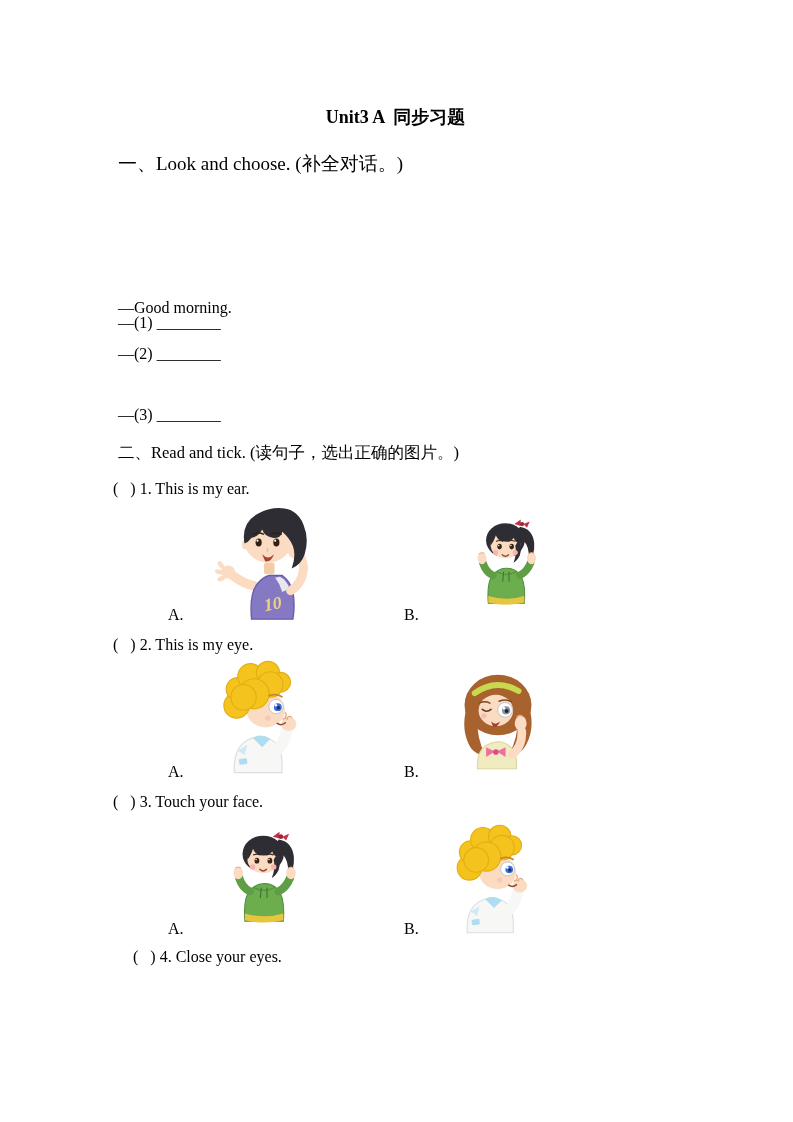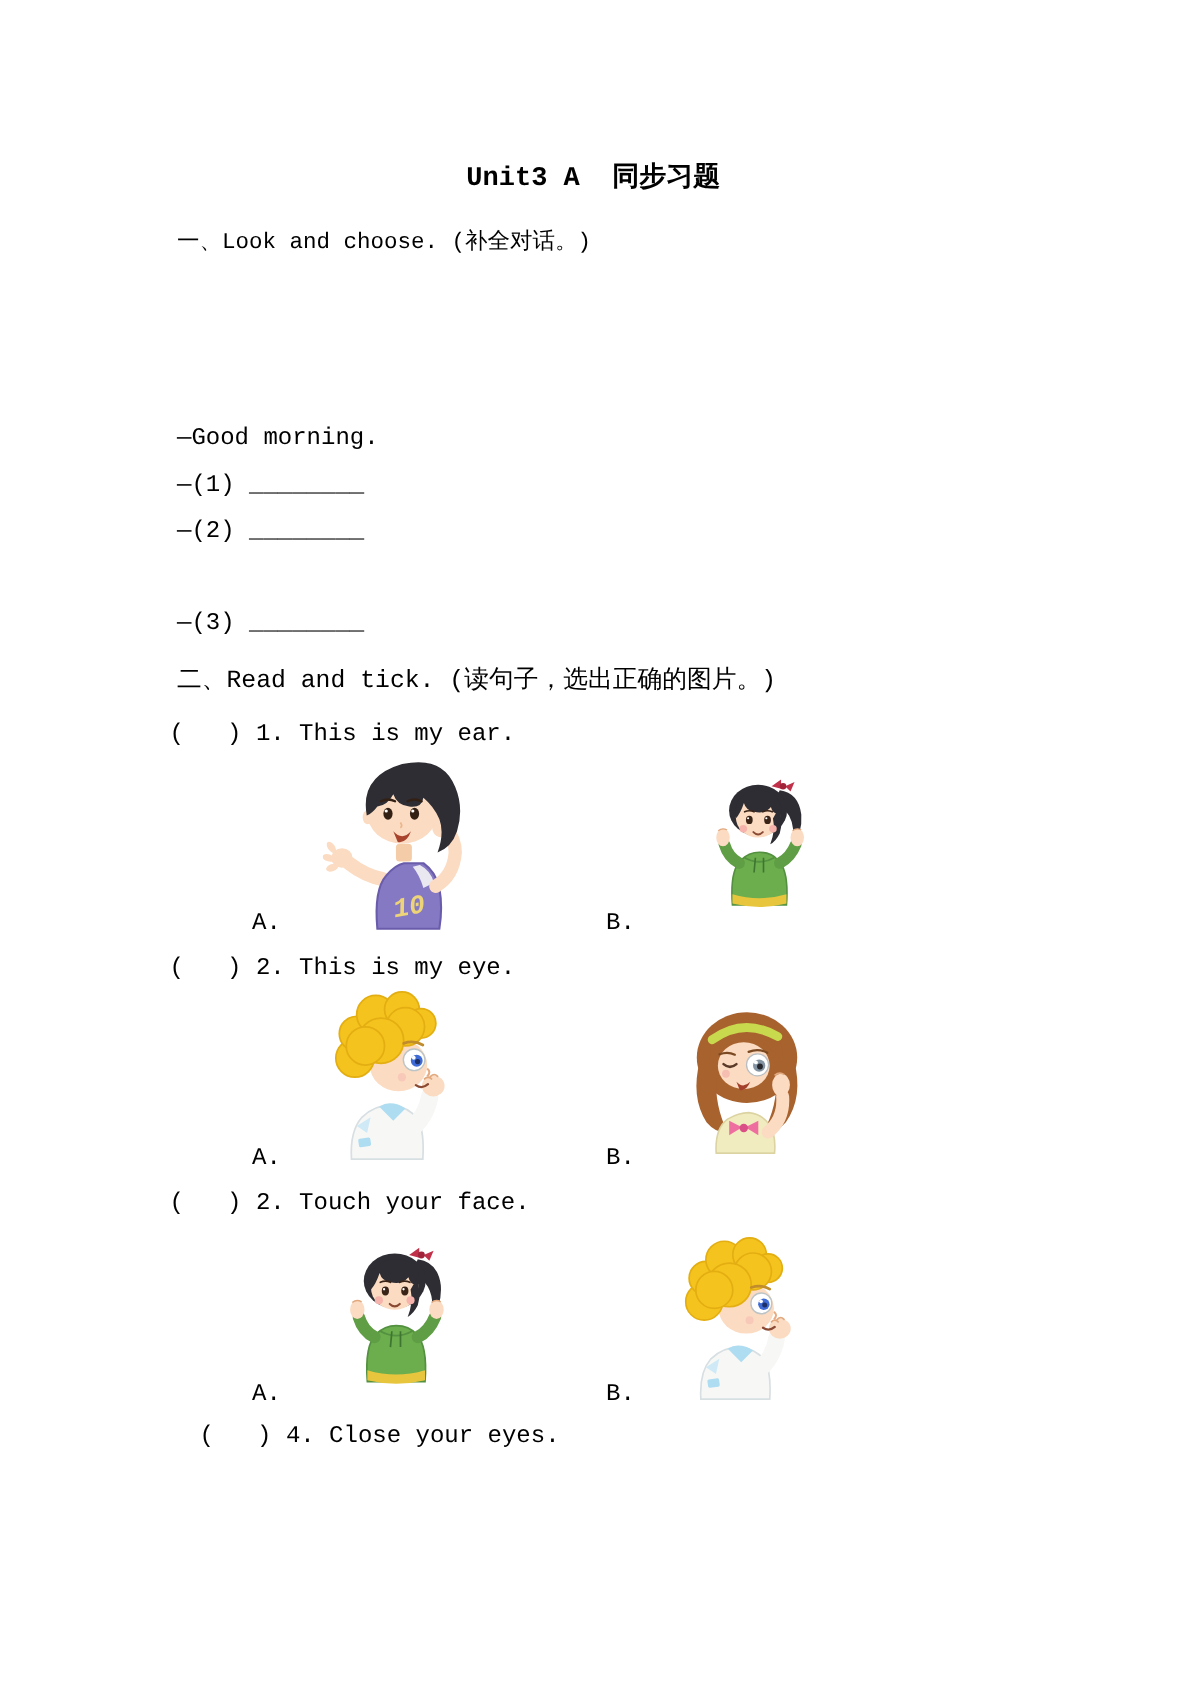--- a/index.html
+++ b/index.html
@@ -1,32 +1,32 @@
 <!DOCTYPE html>
 <html><head>
 <meta charset="utf-8">
 <style>
   * { margin:0; padding:0; box-sizing:border-box; }
   html,body { background:#ffffff; }
   .page {
     position:relative; width:793px; height:1122px; background:#fff;
-    font-family:Liberation Mono, monospace;
+    font-family:Liberation Serif, serif;
     font-size:16px; color:#000; overflow:hidden;
   }
   .abs { position:absolute; }
   .title { top:105px; left:111px; width:569px; text-align:center;
            font-size:18px; font-weight:bold; white-space:pre; }
-  .s1h  { top:151px; left:118px; font-size:15px; }
+  .s1h  { top:151px; left:118px; font-size:19px; }
   .s2h  { top:442px; left:118px; font-size:16.5px; }
   .optbox { top:180px; left:111px; width:568px; height:93px;
             border:1.5px solid #000; background:#fff; }
   .optline { position:absolute; left:10px; white-space:pre; }
   .optline.o0 { top:8px; } .optline.o1 { top:39px; } .optline.o2 { top:70px; }
   .dlg { left:118px; white-space:pre; }
-  .dlg.d0 { top:283px; } .dlg.d1 { top:314px; } .dlg.d2 { top:345px;text-align:center; }
+  .dlg.d0 { top:299px; } .dlg.d1 { top:314px; } .dlg.d2 { top:345px;text-align:center; }
   .dlg.d3 { top:375px; } .dlg.d4 { top:406px; }
   .q { left:113px; white-space:pre; }
   .q.q1 { top:480px; } .q.q2 { top:636px; } .q.q3 { top:793px; } .q.q4 { top:948px;margin-left:20px; }
   .optlabel { white-space:pre; }
   .la1 { left:168px; top:606px; } .lb1 { left:404px; top:606px; }
   .la2 { left:168px; top:763px; } .lb2 { left:404px; top:763px; }
   .la3 { left:168px; top:920px; } .lb3 { left:404px; top:920px; }
   svg.illus { display:block; }
   .i1a { left:215px; top:502px; width:118px; height:121px; }
   .i1b { left:464px; top:510px; width:90px;  height:102px; }
@@ -179,21 +179,21 @@
   <div class="abs q q2">(   ) 2. This is my eye.</div>
   <svg class="abs illus i2a" viewBox="0 0 100 100">
       <use href="#boy-blonde-fist"></use>
     </svg>
   <svg class="abs illus i2b" viewBox="0 0 100 100">
       <use href="#girl-winking-eye"></use>
     </svg>
   <div class="abs optlabel la2">A.</div>
   <div class="abs optlabel lb2">B.</div>
 
-  <div class="abs q q3">(   ) 2. Touch your face.</div>
+  <div class="abs q q3">(   ) 3. Touch your face.</div>
   <svg class="abs illus i3a" viewBox="0 0 100 100">
       <use href="#girl-green-hoodie"></use>
     </svg>
   <svg class="abs illus i3b" viewBox="0 0 100 100">
       <use href="#boy-blonde-fist"></use>
     </svg>
   <div class="abs optlabel la3">A.</div>
   <div class="abs optlabel lb3">B.</div>
 
   <div class="abs q q4">(   ) 4. Close your eyes.</div>

